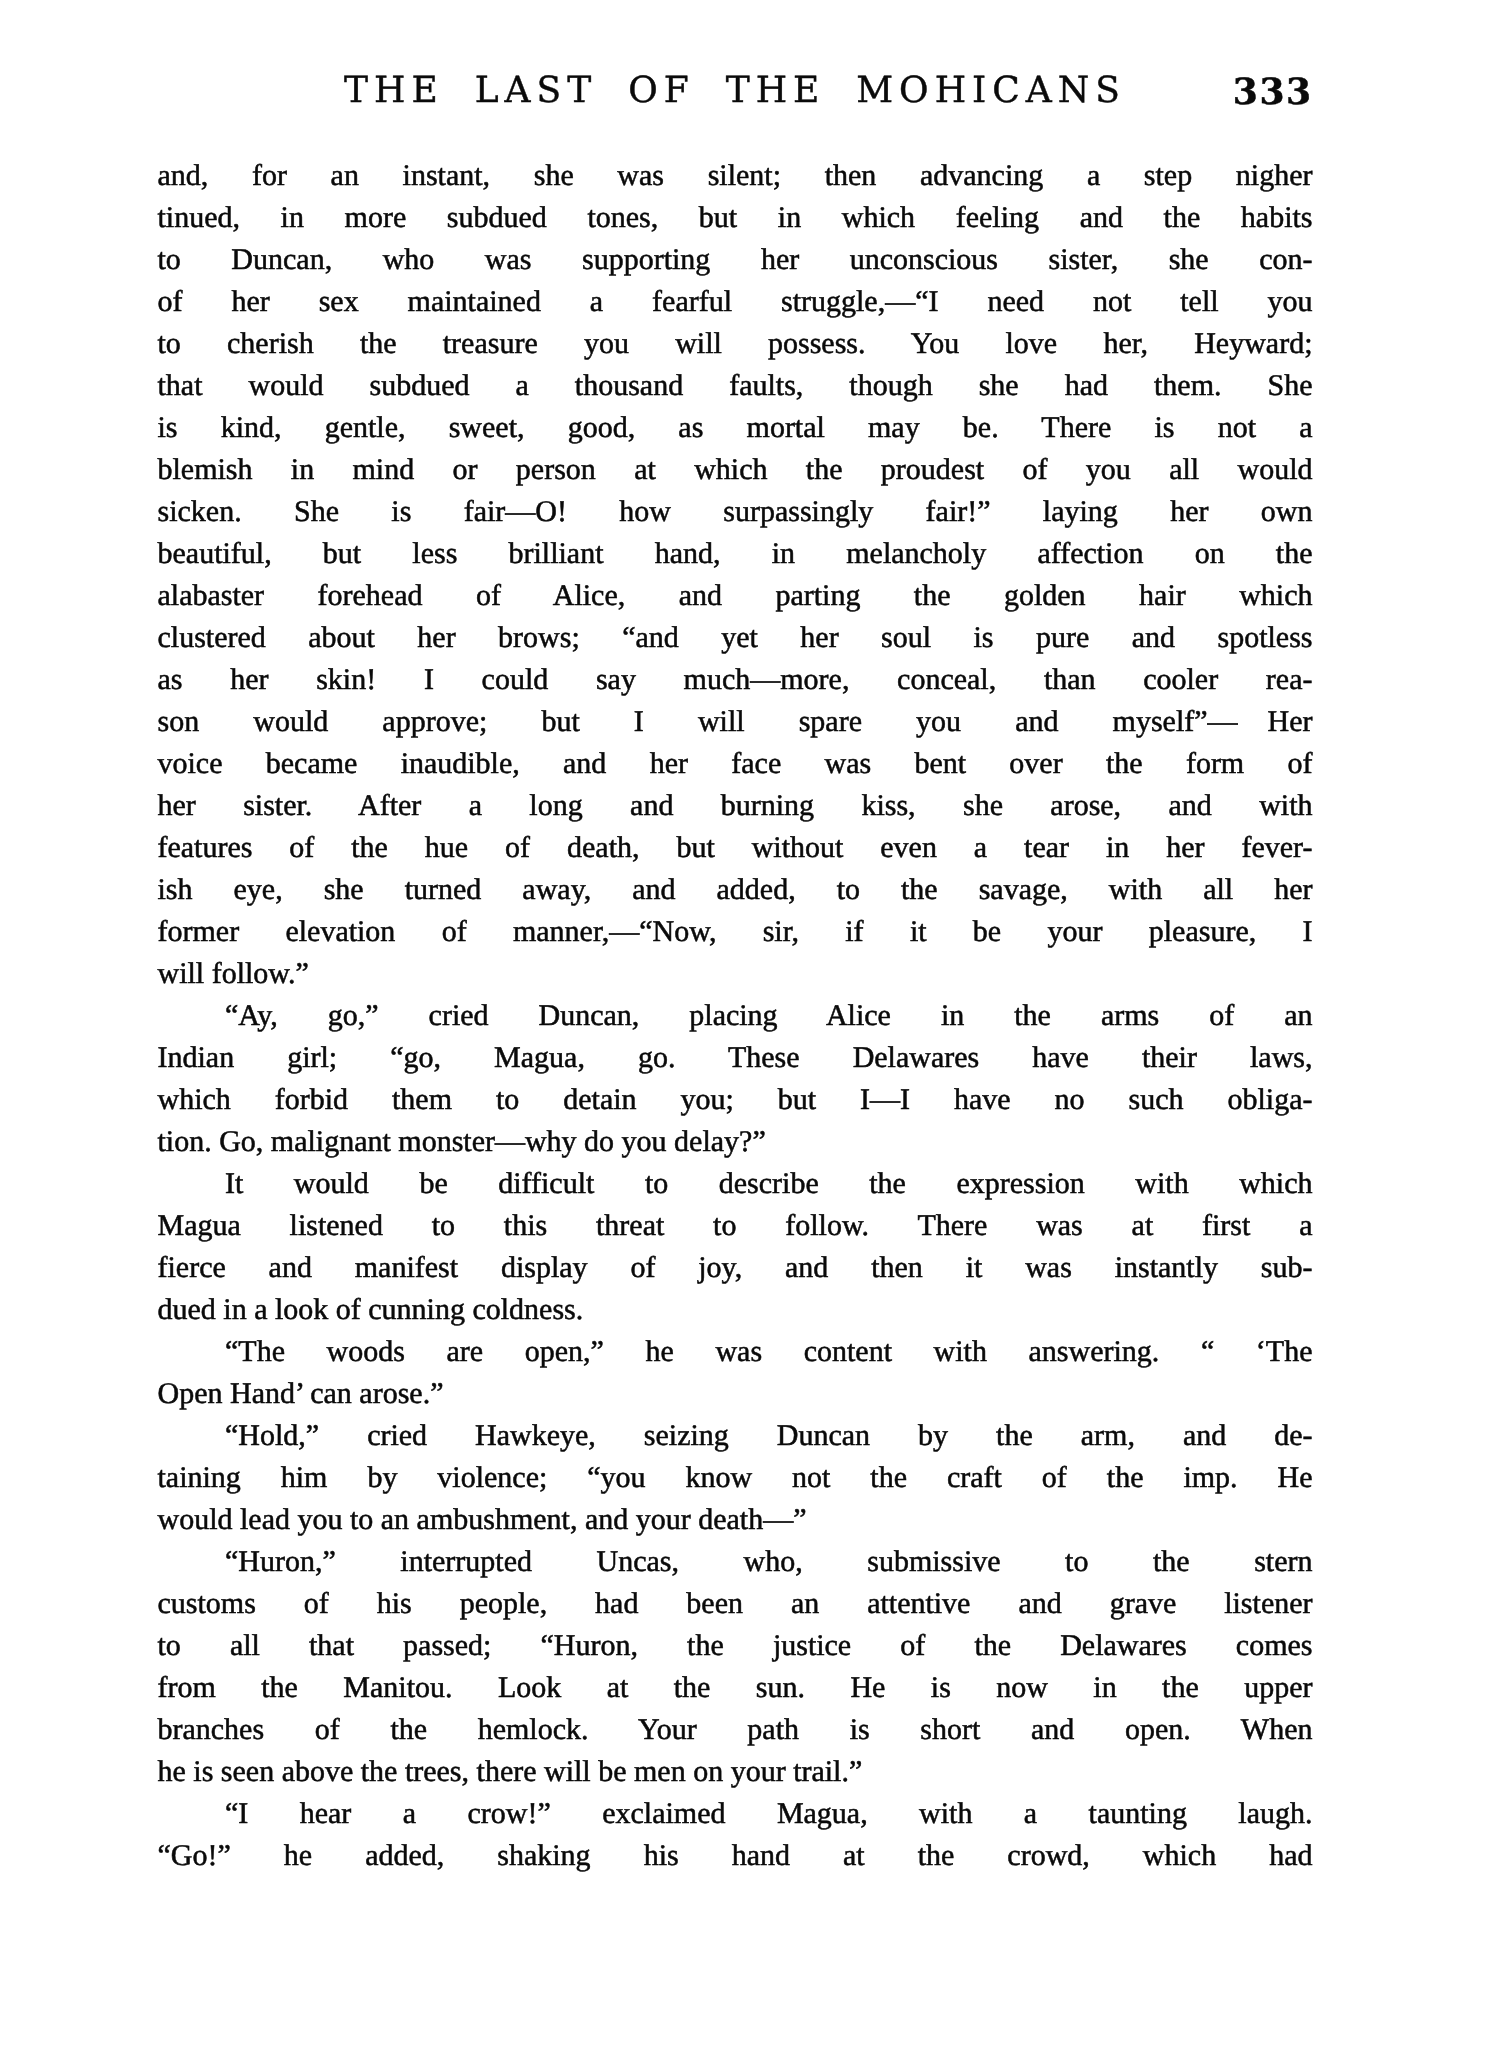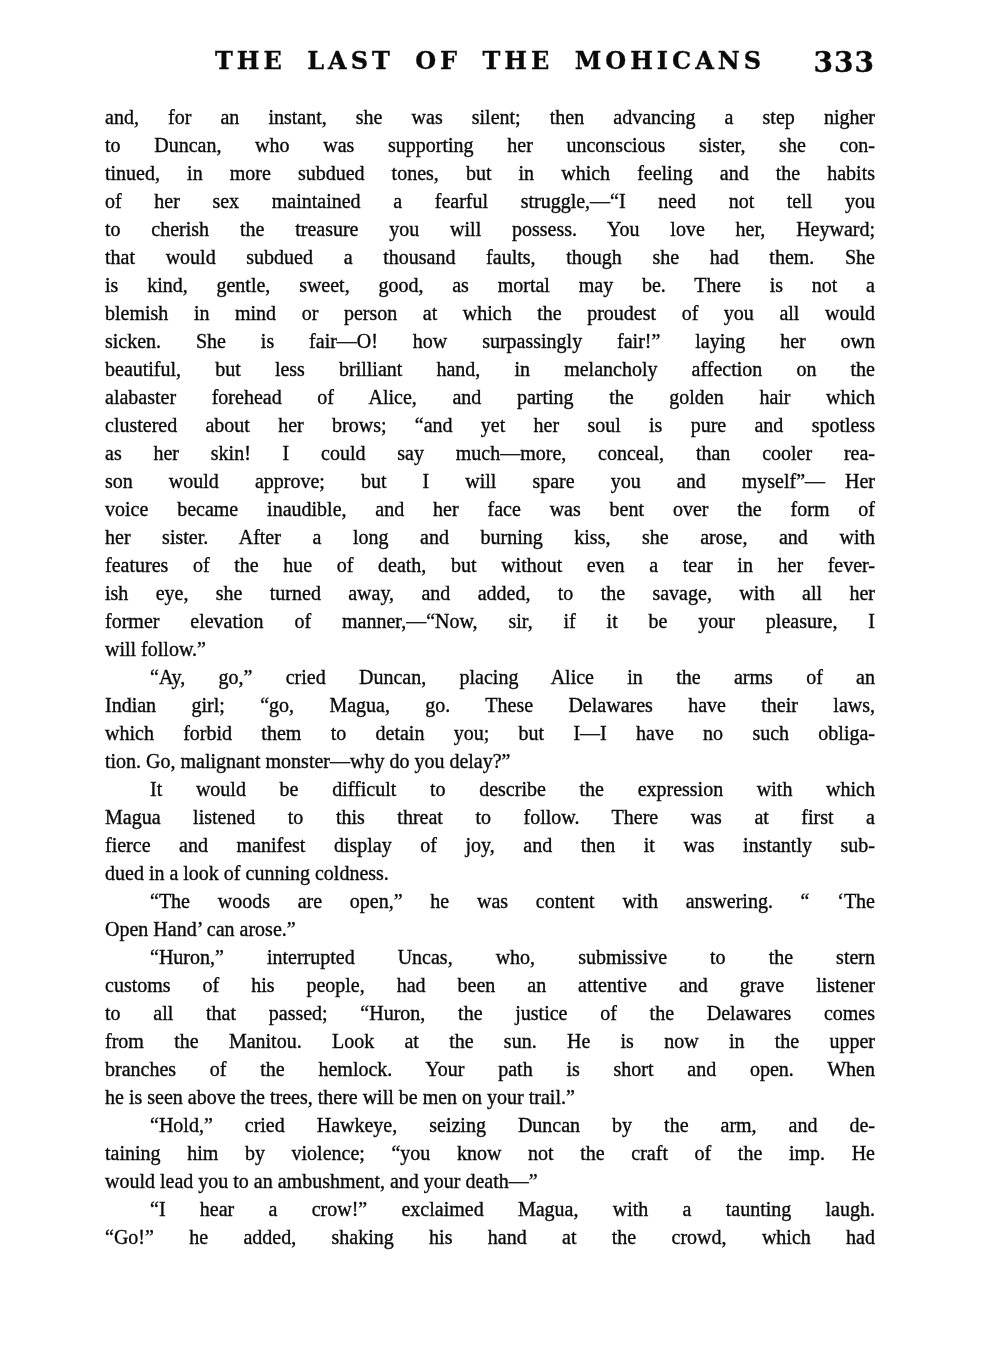--- a/index.html
+++ b/index.html
@@ -19,31 +19,31 @@
   .header {
     position: absolute;
     top: 46px;
     left: 105px;
     width: 770px;
     height: 34px;
   }
   .title {
     text-align: center;
     font-size: 24px;
-    font-weight: bold;
+    font-weight: normal;
     letter-spacing: 4px;
     word-spacing: 9px;
     -webkit-text-stroke: 0.3px #0a0a0a;
     white-space: nowrap;
   }
   .page-number {
     position: absolute;
     right: 0;
     top: 0;
-    font-size: 28px;
+    font-size: 24px;
     font-weight: bold;
     letter-spacing: 1px;
     -webkit-text-stroke: 0.3px #0a0a0a;
   }
   .body-text {
     position: absolute;
     top: 103px;
     left: 105px;
     width: 770px;
   }
@@ -71,22 +71,22 @@
 <body>
 
 <div class="page">
   <div class="header">
     <div class="title">THE LAST OF THE MOHICANS</div>
     <div class="page-number">333</div>
   </div>
   <div class="body-text">
       <div class="paragraph">
         <div class="line">and, for an instant, she was silent; then advancing a step nigher</div>
+        <div class="line">tinued, in more subdued tones, but in which feeling and the habits</div>
         <div class="line">to Duncan, who was supporting her unconscious sister, she con-</div>
-        <div class="line">tinued, in more subdued tones, but in which feeling and the habits</div>
         <div class="line">of her sex maintained a fearful struggle,—“I need not tell you</div>
         <div class="line">to cherish the treasure you will possess.  You love her, Heyward;</div>
         <div class="line">that would subdued a thousand faults, though she had them.  She</div>
         <div class="line">is kind, gentle, sweet, good, as mortal may be.  There is not a</div>
         <div class="line">blemish in mind or person at which the proudest of you all would</div>
         <div class="line">sicken.  She is fair—O! how surpassingly fair!” laying her own</div>
         <div class="line">beautiful, but less brilliant hand, in melancholy affection on the</div>
         <div class="line">alabaster forehead of Alice, and parting the golden hair which</div>
         <div class="line">clustered about her brows; “and yet her soul is pure and spotless</div>
         <div class="line">as her skin!  I could say much—more, conceal, than cooler rea-</div>
@@ -108,30 +108,30 @@
         <div class="line indent">It would be difficult to describe the expression with which</div>
         <div class="line">Magua listened to this threat to follow.  There was at first a</div>
         <div class="line">fierce and manifest display of joy, and then it was instantly sub-</div>
         <div class="line last">dued in a look of cunning coldness.</div>
       </div>
       <div class="paragraph">
         <div class="line indent">“The woods are open,” he was content with answering.  “ ‘The</div>
         <div class="line last">Open Hand’ can arose.”</div>
       </div>
       <div class="paragraph">
+        <div class="line indent">“Hold,” cried Hawkeye, seizing Duncan by the arm, and de-</div>
+        <div class="line">taining him by violence; “you know not the craft of the imp.  He</div>
+        <div class="line last">would lead you to an ambushment, and your death—”</div>
+      </div>
+      <div class="paragraph">
         <div class="line indent">“Huron,” interrupted Uncas, who, submissive to the stern</div>
         <div class="line">customs of his people, had been an attentive and grave listener</div>
         <div class="line">to all that passed; “Huron, the justice of the Delawares comes</div>
         <div class="line">from the Manitou.  Look at the sun.  He is now in the upper</div>
         <div class="line">branches of the hemlock.  Your path is short and open.  When</div>
         <div class="line last">he is seen above the trees, there will be men on your trail.”</div>
-      </div>
-      <div class="paragraph">
-        <div class="line indent">“Hold,” cried Hawkeye, seizing Duncan by the arm, and de-</div>
-        <div class="line">taining him by violence; “you know not the craft of the imp.  He</div>
-        <div class="line last">would lead you to an ambushment, and your death—”</div>
       </div>
       <div class="paragraph">
         <div class="line indent">“I hear a crow!” exclaimed Magua, with a taunting laugh.</div>
         <div class="line">“Go!” he added, shaking his hand at the crowd, which had</div>
       </div>
     </div>
 </div>
 
 </body></html>

